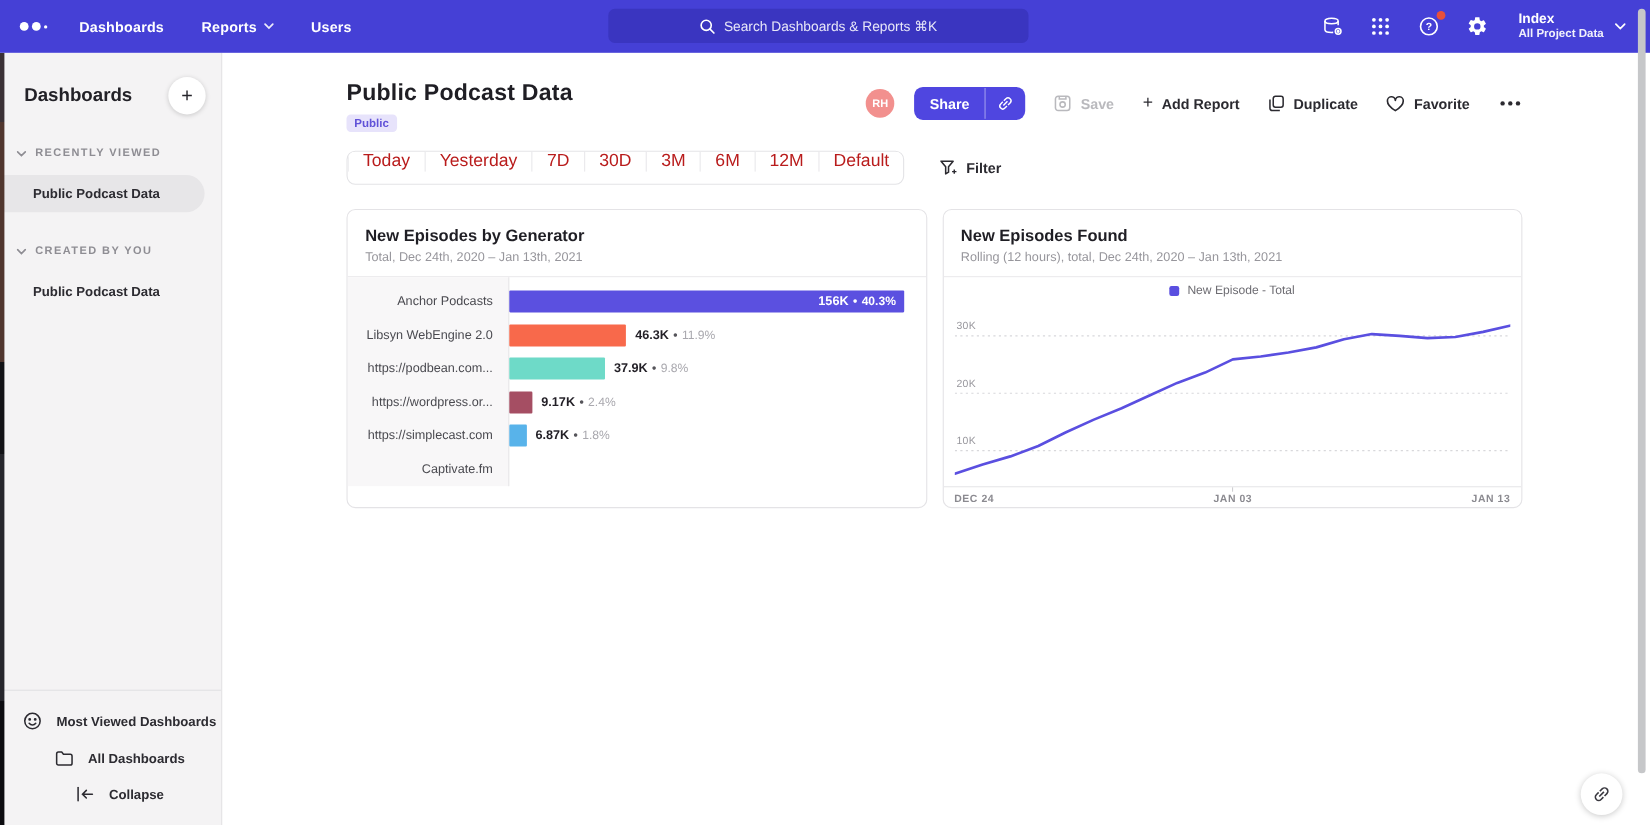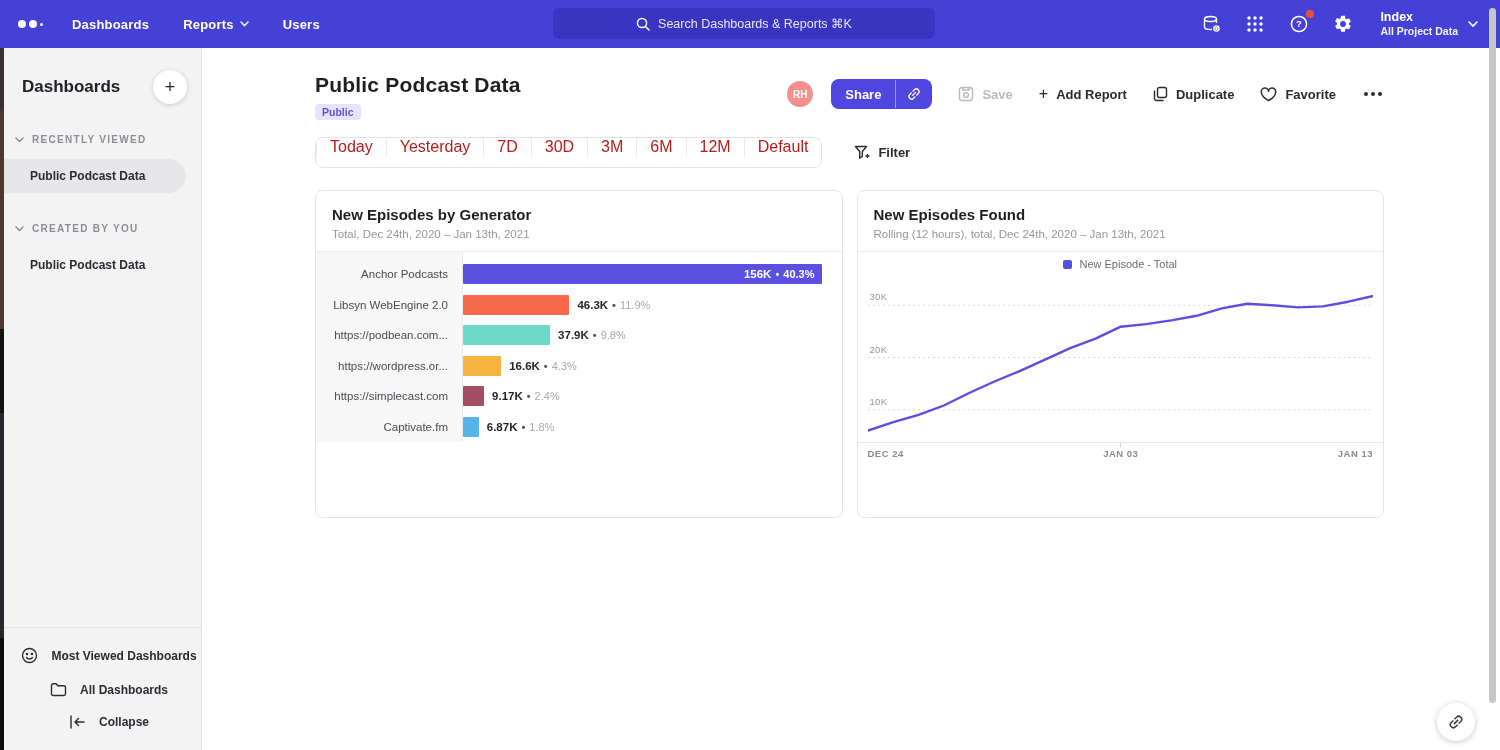--- a/index.html
+++ b/index.html
@@ -59,21 +59,21 @@
 
   
   .toolbar { display:flex; align-items:center; margin-top:17px; }
   .seg-group { display:flex; align-items:stretch; height:31px; border:1px solid #e3e3e6; border-radius:8px; overflow:hidden; background:#fff; }
   .seg-date { display:flex; align-items:center; gap:9px; background:#f2f1f3; padding:0 13px; font-size:12.5px; font-weight:700; color:#222127; cursor:pointer; }
   .preset-btn { border:none; border-left:1px solid #e9e8eb; background:#fff; color:#b91c1c; font-family:inherit; font-size:16px; font-weight:500; padding:0 13px; cursor:pointer; }
   .filter-btn { display:flex; align-items:center; gap:8px; background:none; border:none; font-family:inherit; font-size:13px; font-weight:700; color:#2b2a30; margin-left:32px; cursor:pointer; }
 
   
   .cards { display:flex; gap:14px; margin-top:22px; }
-  .card { flex:1; height:328px; background:#fff; border:1px solid #e4e3e6; border-radius:8px; overflow:hidden; }
+  .card { flex:1; height:272px; background:#fff; border:1px solid #e4e3e6; border-radius:8px; overflow:hidden; }
   .card-head { padding:15px 16px 11px 16px; }
   .card-title { font-size:15px; font-weight:700; color:#1f1e24; }
   .card-sub { font-size:11.5px; color:#97969c; margin-top:5px; }
   .card-div { height:1px; background:#ebeaed; }
 
   
   .bar-body { display:flex; height:198px; }
   .bar-label-col { width:147px; background:#f8f7f8; border-right:1px solid #e8e7e9; padding-top:7px; height:190px; }
   .bar-label { height:30.5px; display:flex; align-items:center; justify-content:flex-end; padding-right:14px; font-size:11.5px; color:#4a4a50; }
   .bar-track-col { flex:1; padding:7px 20px 0 0; }
@@ -323,24 +323,20 @@
               </div>
               <div class="bar-row">
                 <div class="bar-fill" style="width: 29.6795%; background: rgb(248, 105, 75);"></div>
                 <span class="bar-value"><b>46.3K</b><span class="dot">•</span><span class="pct">11.9%</span></span>
               </div>
               <div class="bar-row">
                 <div class="bar-fill" style="width: 24.2949%; background: rgb(110, 218, 200);"></div>
                 <span class="bar-value"><b>37.9K</b><span class="dot">•</span><span class="pct">9.8%</span></span>
               </div>
               <div class="bar-row">
-                <div class="bar-fill" style="width: 10.641%; background: rgb(247, 179, 63);"></div>
-                <span class="bar-value"><b>16.6K</b><span class="dot">•</span><span class="pct">4.3%</span></span>
-              </div>
-              <div class="bar-row">
                 <div class="bar-fill" style="width: 5.87821%; background: rgb(165, 78, 99);"></div>
                 <span class="bar-value"><b>9.17K</b><span class="dot">•</span><span class="pct">2.4%</span></span>
               </div>
               <div class="bar-row">
                 <div class="bar-fill" style="width: 4.40385%; background: rgb(88, 179, 234);"></div>
                 <span class="bar-value"><b>6.87K</b><span class="dot">•</span><span class="pct">1.8%</span></span>
               </div>
             </div>
         </div>
       </section>

